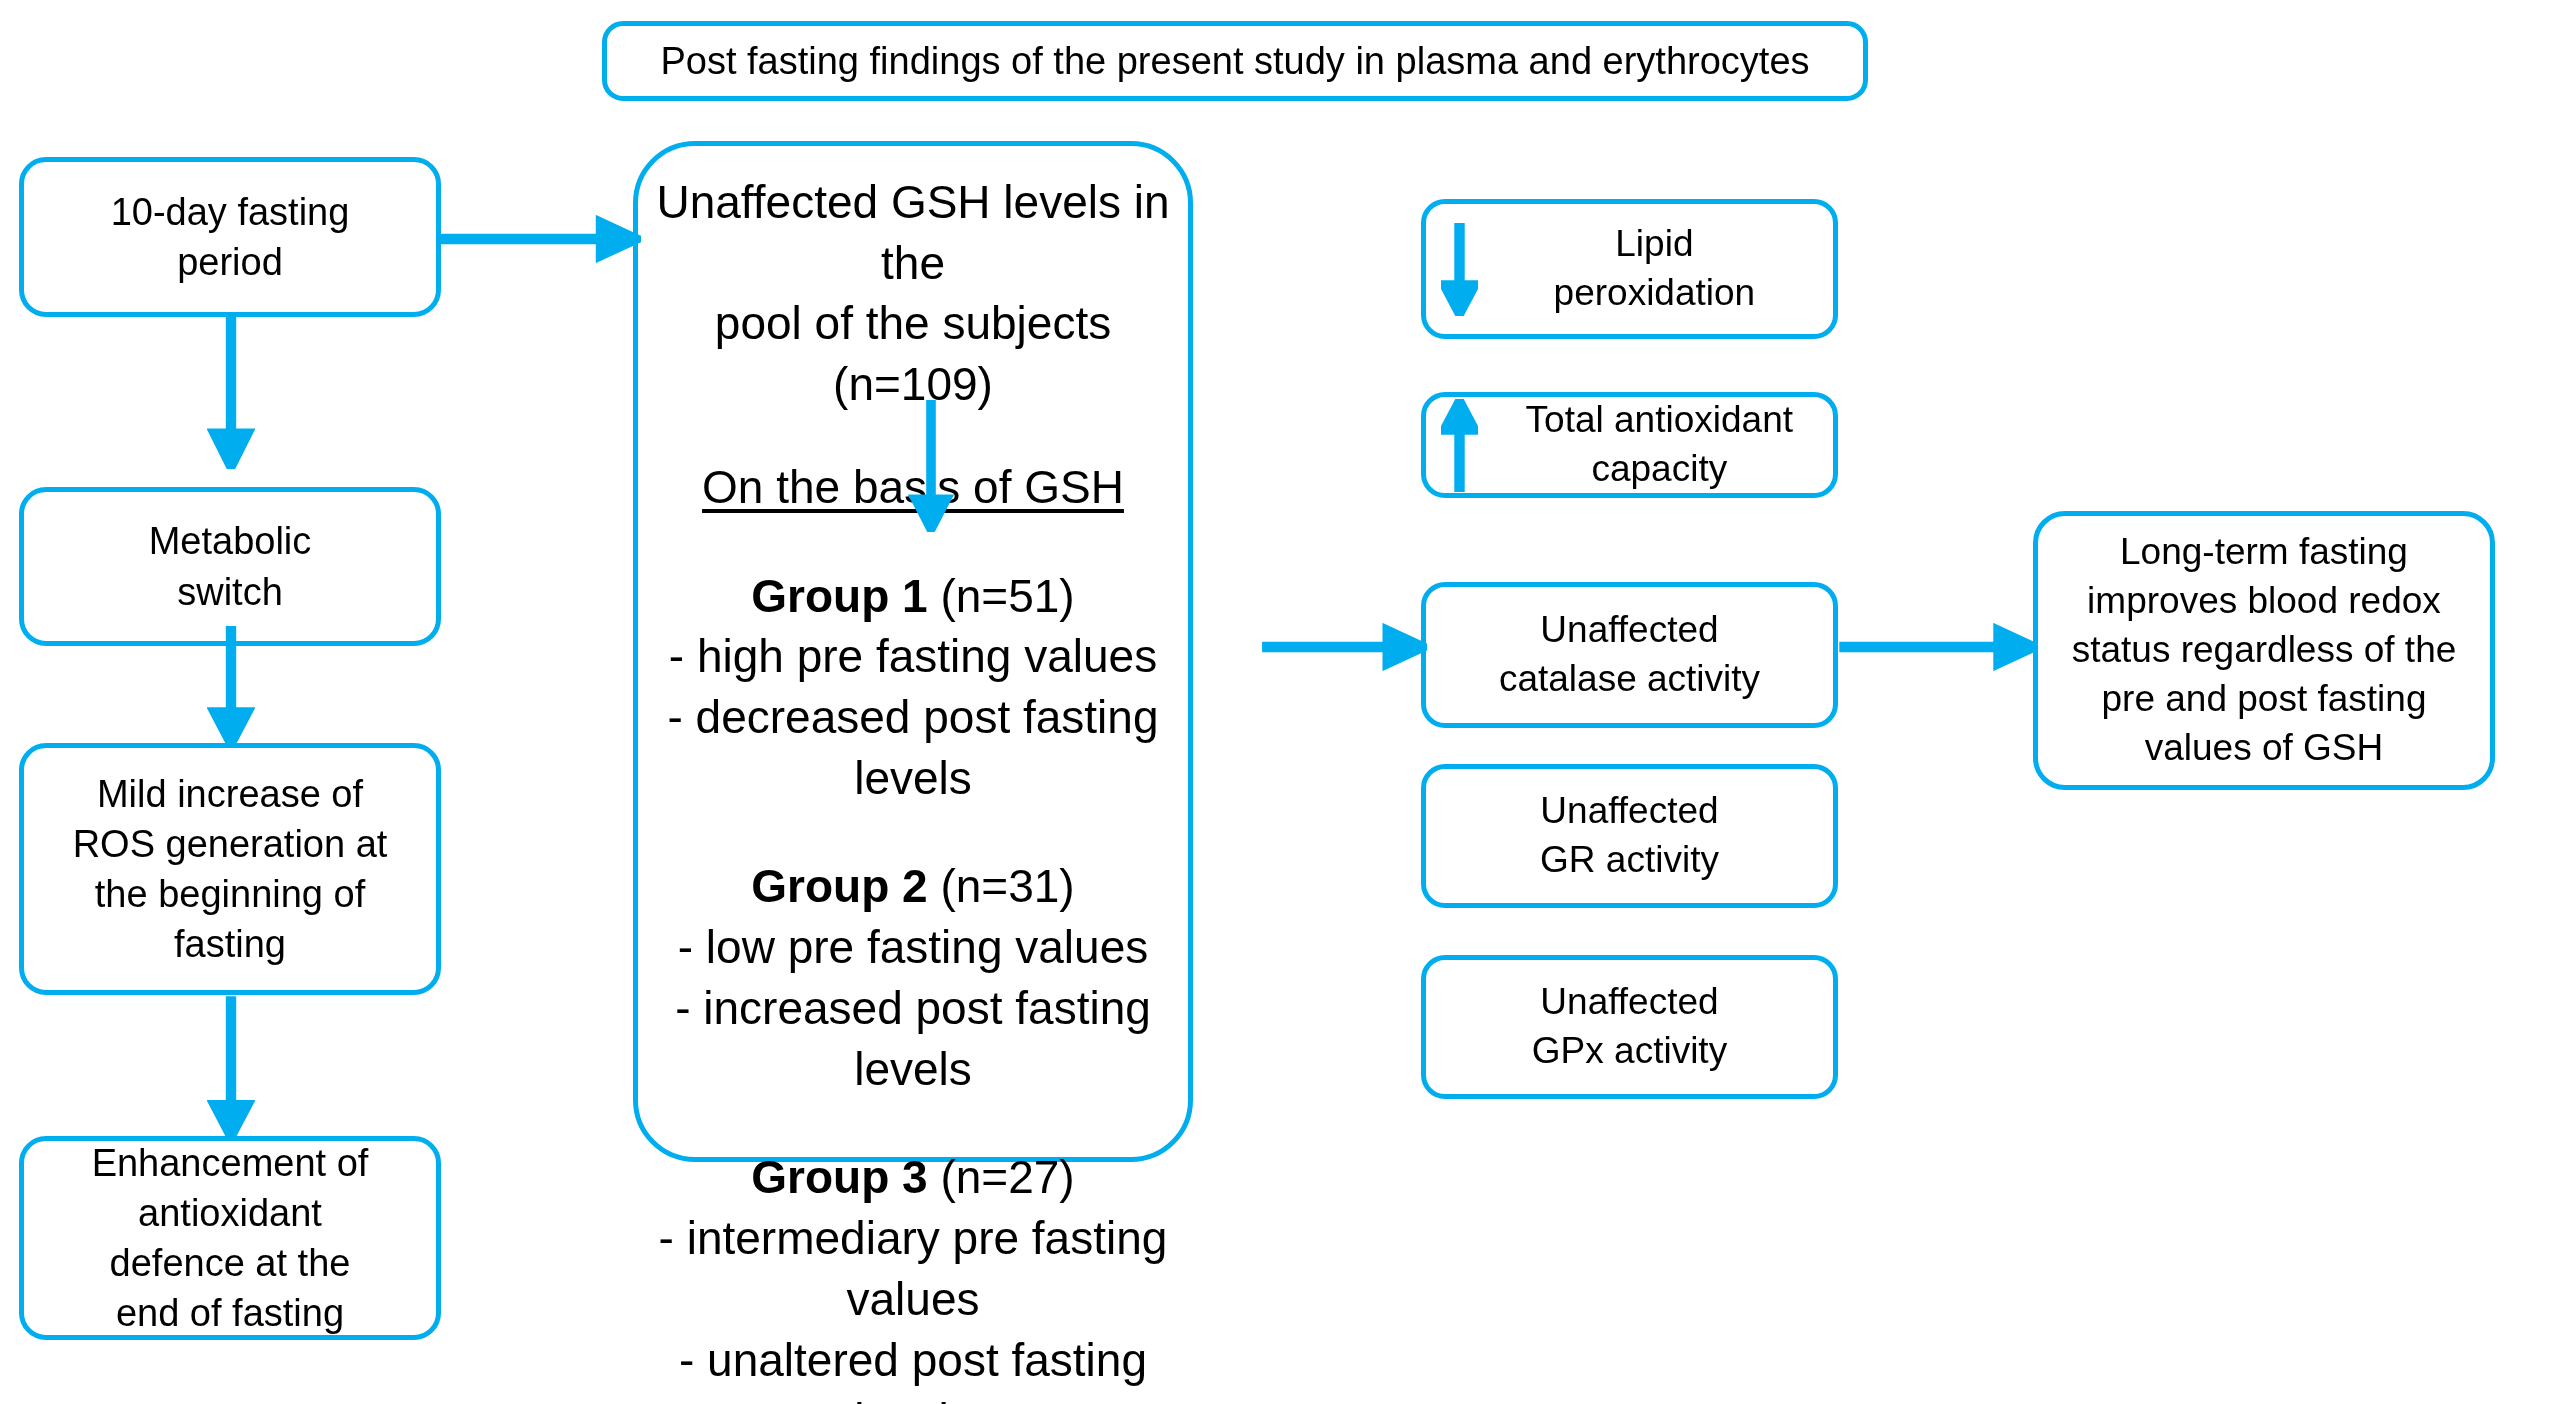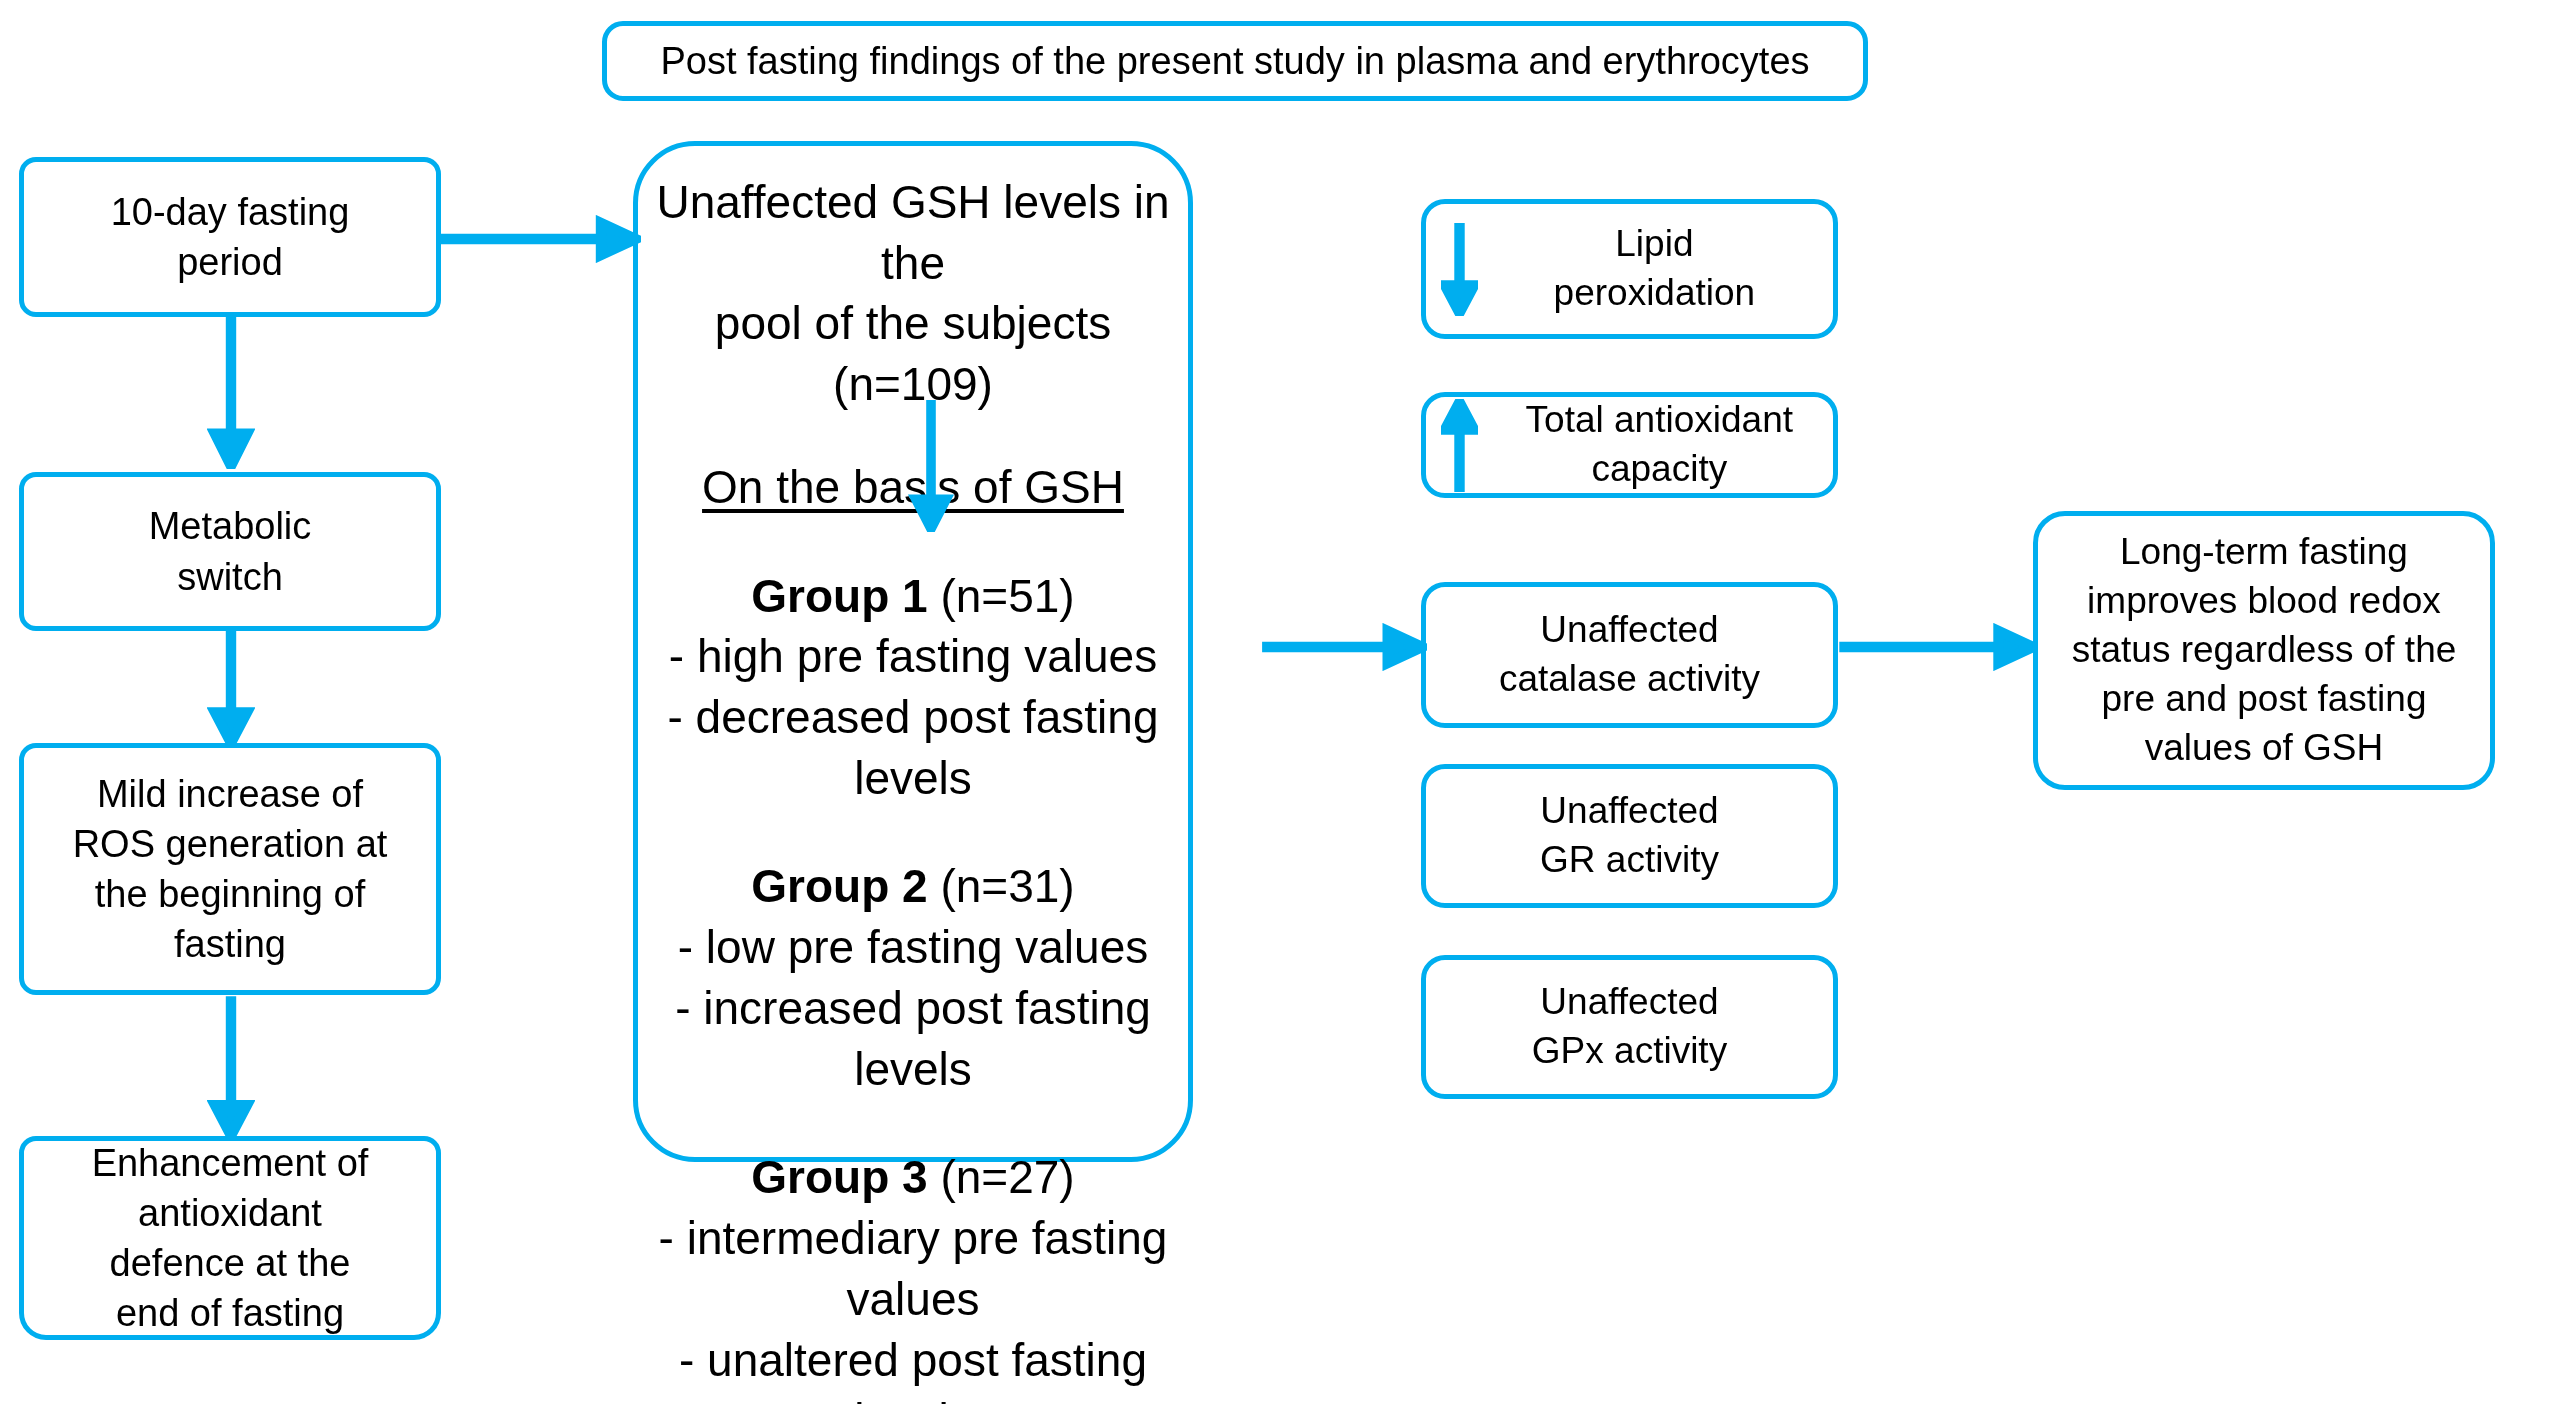--- a/index.html
+++ b/index.html
@@ -33,25 +33,25 @@
     left: 602px;
     top: 21px;
     width: 1266px;
     height: 80px;
     border-radius: 21px;
     font-size: 38px;
   }
   .lbox {
     left: 19px;
     width: 422px;
-    border-radius: 17px;
+    border-radius: 27px;
     font-size: 38px;
   }
   .box-fasting-period { top: 157px;  height: 160px; }
-  .box-metabolic     { top: 472px;  height: 159px; }
+  .box-metabolic     { top: 487px;  height: 159px; }
   .box-ros           { top: 743px;  height: 252px; }
   .box-enhancement   { top: 1136px; height: 204px; border-bottom-left-radius: 27px; border-bottom-right-radius: 27px; }
 
   .center-box {
     left: 633px;
     top: 141px;
     width: 560px;
     height: 1021px;
     border-radius: 62px;
     align-items: flex-start;

